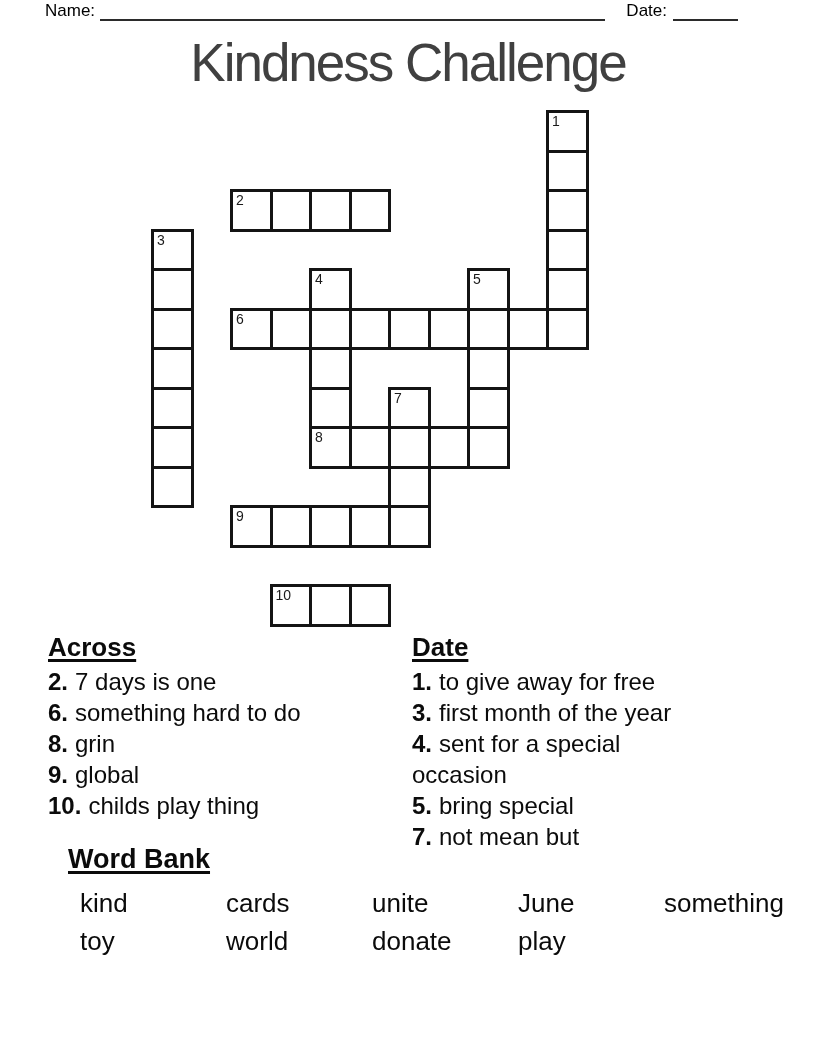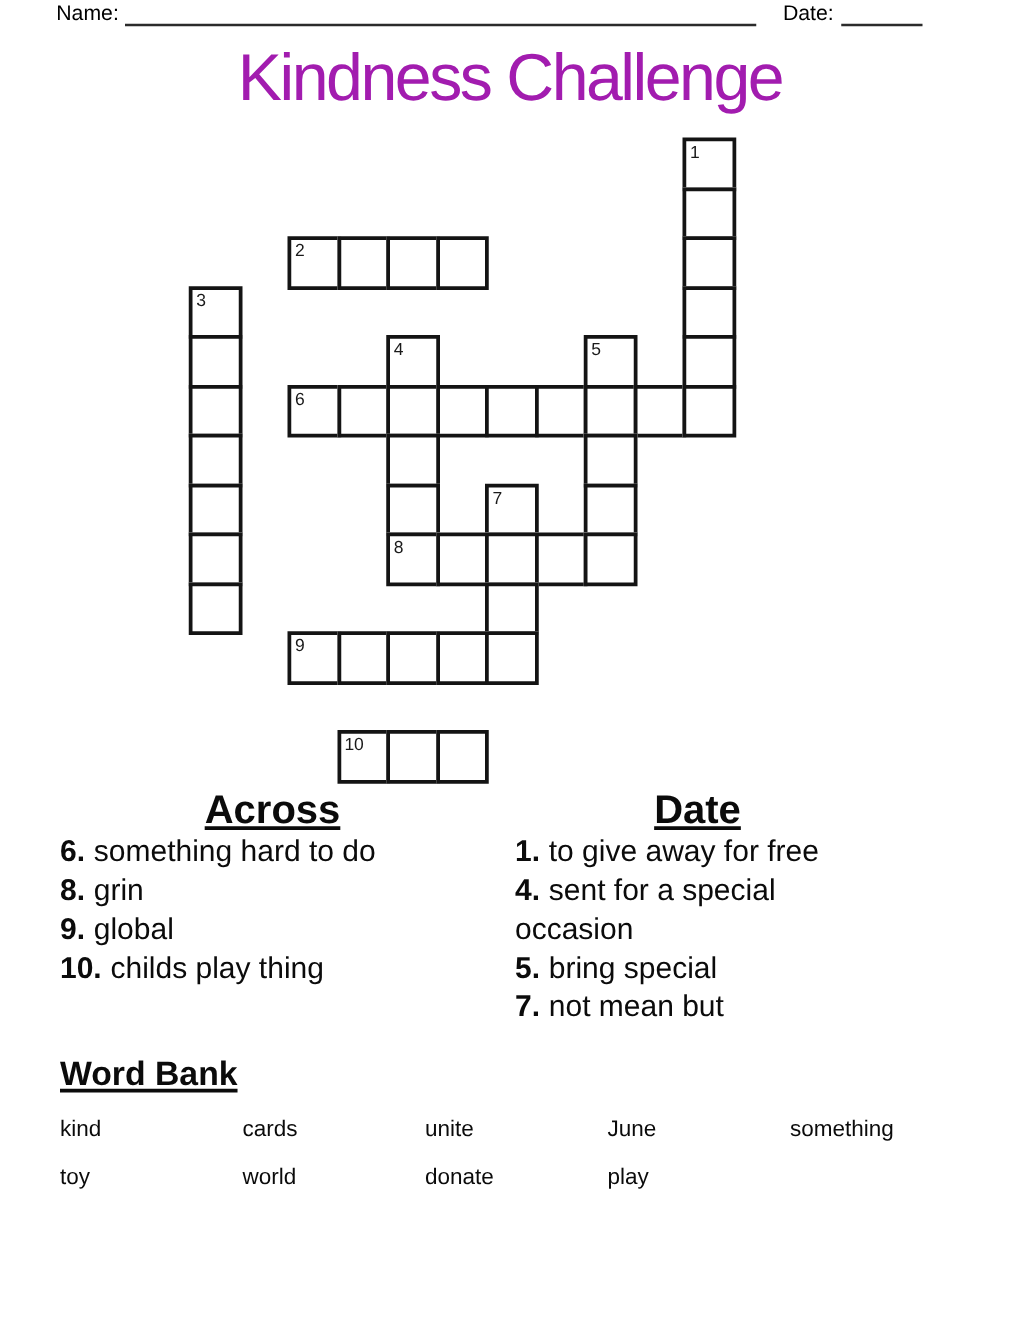--- a/index.html
+++ b/index.html
@@ -27,21 +27,21 @@
   .date-line { width: 65px; margin-left: 6px; }
 
   
   .title {
     position: absolute;
     top: 36px; left: 0; width: 100%;
     text-align: center;
     font-size: 53px;
     letter-spacing: -2px;
     line-height: 1.0;
-    color: #a21caf;
+    color: #404040;
   }
 
   
   .grid { position: absolute; left: 151px; top: 110px; width: 440px; height: 520px; }
   .cell {
     position: absolute;
     width: 42.5px; height: 42.5px;
     box-sizing: border-box;
     border: 3px solid #141414;
     background: #ffffff;
@@ -52,39 +52,39 @@
     font-size: 14px;
     line-height: 16px;
     color: #1a1a1a;
   }
 
   
   .clues { position: absolute; top: 632px; font-size: 24px; line-height: 31px; color: #0b0b0b; }
   .clues.across { left: 48px; width: 340px; }
   .clues.down   { left: 412px; width: 292px; }
   .clue-heading {
-    font-size: 32px; font-weight: bold; line-height: 30px;
+    font-size: 26px; font-weight: bold; line-height: 30px;
     text-decoration: underline;
     text-decoration-thickness: 2.5px;
     text-underline-offset: 3px;
     margin-bottom: 4px;
-    text-align: center;
   }
   .clue-num { font-weight: bold; margin-right: 7px; }
 
   
   .wordbank { position: absolute; top: 843px; left: 48px; right: 30px; color: #0b0b0b; }
   .wb-heading {
     font-size: 27px; font-weight: bold; line-height: 32px;
     text-decoration: underline;
     text-decoration-thickness: 2.5px;
     text-underline-offset: 3px;
     margin-bottom: 9px;
-  }
-  .wb-row { display: flex; font-size: 18px; line-height: 38px; }
+    margin-left: 20px;
+  }
+  .wb-row { display: flex; font-size: 26px; line-height: 38px; margin-left: 32px; }
   .wb-word { width: 146px; flex: 0 0 auto; }
   .wb-word:last-child { width: auto; }
 </style>
 </head>
 <body>
 
 <div class="page">
 
   <div class="name-date">
     <span>Name:</span>
@@ -159,29 +159,31 @@
       <div class="cell" style="left: 237px; top: 395px;"></div>
       <div class="cell" style="left: 118.5px; top: 474px; padding-left: 17px;">
         <span class="cellnum">10</span>
       </div>
       <div class="cell" style="left: 158px; top: 474px;"></div>
       <div class="cell" style="left: 197.5px; top: 474px;"></div>
     </div>
 
   <div class="clues across">
     <div class="clue-heading">Across</div>
+    <div class="clue"><span class="clue-num">2.</span><span>7 days is one</span></div>
     <div class="clue"><span class="clue-num">6.</span><span>something hard to do</span></div>
     <div class="clue"><span class="clue-num">8.</span><span>grin</span></div>
     <div class="clue"><span class="clue-num">9.</span><span>global</span></div>
     <div class="clue"><span class="clue-num">10.</span><span>childs play thing</span></div>
   </div>
 
   <div class="clues down">
     <div class="clue-heading">Date</div>
     <div class="clue"><span class="clue-num">1.</span><span>to give away for free</span></div>
+    <div class="clue"><span class="clue-num">3.</span><span>first month of the year</span></div>
     <div class="clue"><span class="clue-num">4.</span><span>sent for a special occasion</span></div>
     <div class="clue"><span class="clue-num">5.</span><span>bring special</span></div>
     <div class="clue"><span class="clue-num">7.</span><span>not mean but</span></div>
   </div>
 
   <div class="wordbank">
     <div class="wb-heading">Word Bank</div>
     <div class="wb-row">
       <span class="wb-word">kind</span>
       <span class="wb-word">cards</span>

